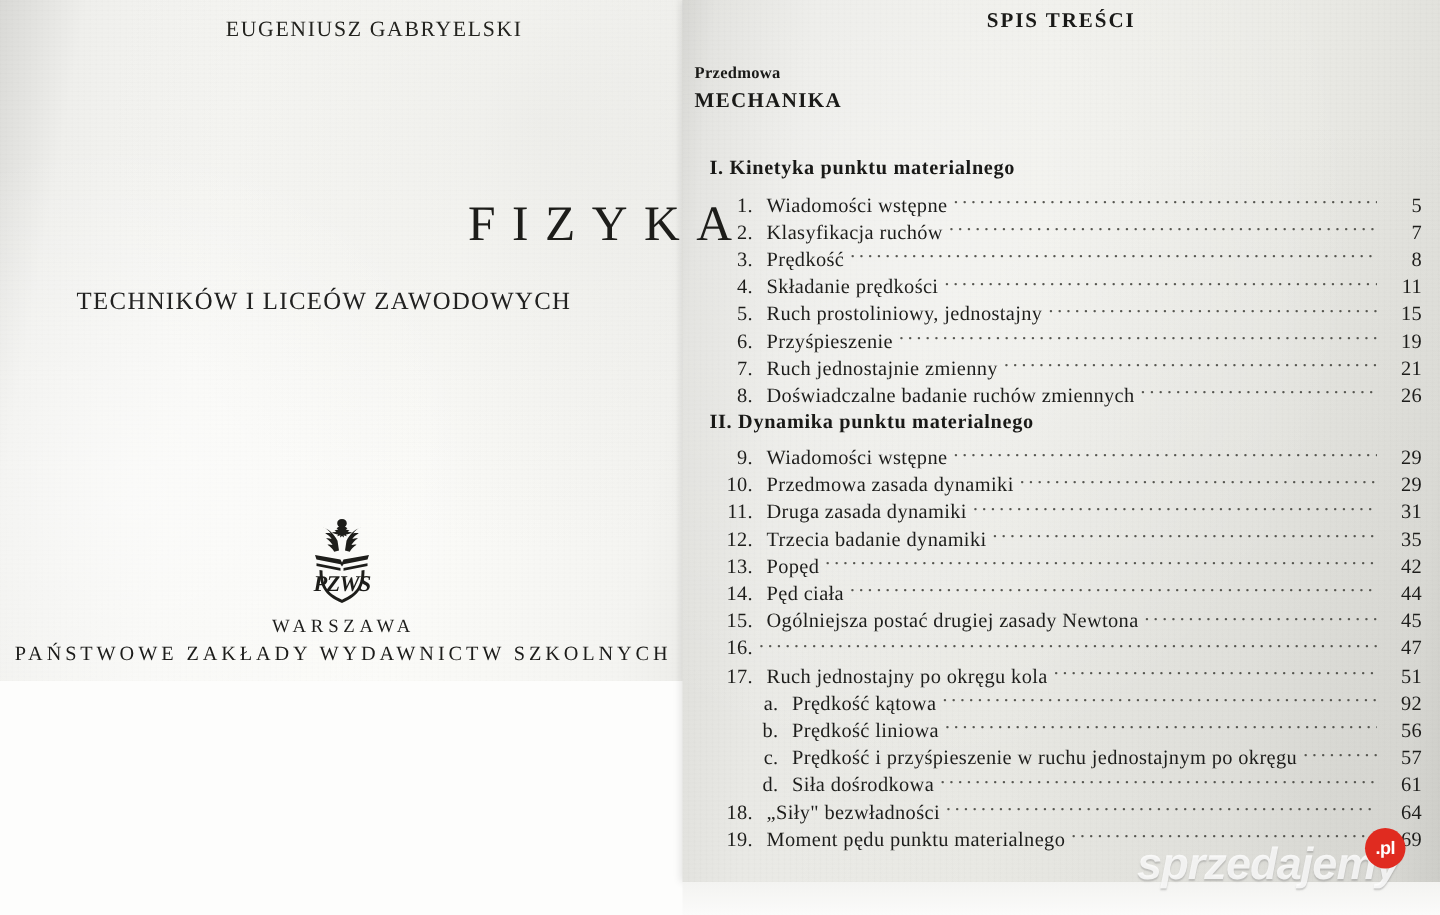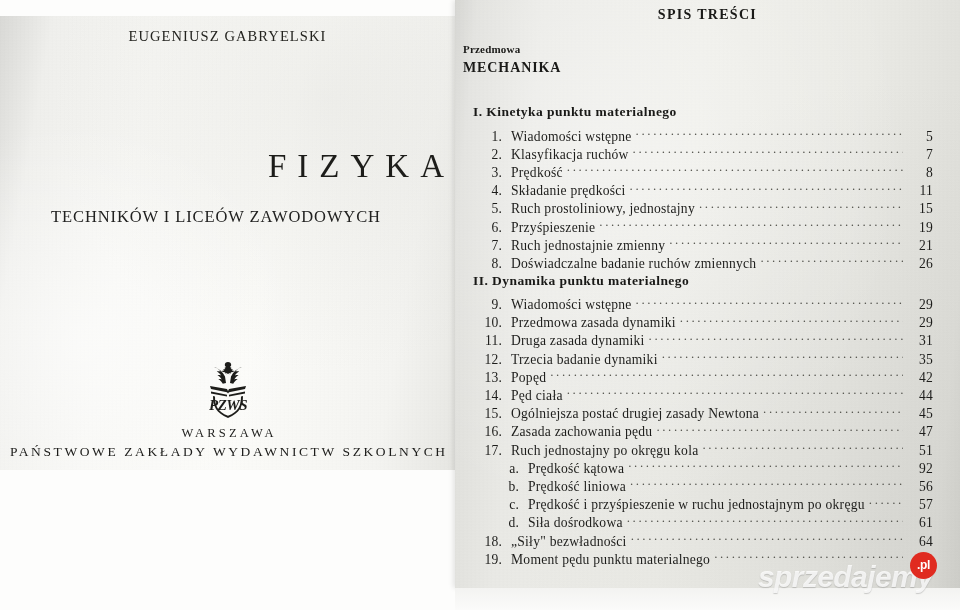--- a/index.html
+++ b/index.html
@@ -15,26 +15,27 @@
     position: relative;
     width: 960px;
     height: 610px;
     overflow: hidden;
     background: #fdfdfc;
   }
 
   
   .page-left {
     position: absolute;
-    left: 0; top: 16px;
+    left: 0; top: 0;
     width: 455px;
     height: 454px;
     background:
       linear-gradient(100deg, #d9d9d6 0%, #efefec 10%, #f7f7f4 30%, #fbfbf8 58%, #f4f4f1 85%, #e6e6e2 100%);
     overflow: hidden;
+    padding-left: 44px;
   }
   .page-left::after {
     content: "";
     position: absolute;
     inset: 0;
     background:
       radial-gradient(circle at 18% 72%, rgba(255,255,255,.55) 0%, rgba(255,255,255,0) 45%),
       radial-gradient(circle at 72% 18%, rgba(210,210,205,.30) 0%, rgba(255,255,255,0) 55%);
     pointer-events: none;
   }
@@ -178,21 +179,21 @@
     font-size: 14px;
     letter-spacing: .9px;
     color: #1a1a18;
     font-family: "Liberation Serif", serif;
   }
 
   .toc-body {
     position: absolute;
     top: 104px;
     left: 0;
-    right: 15px;
+    right: 0;
   }
   .section-head {
     font-weight: bold;
     font-size: 13.5px;
     letter-spacing: .45px;
     color: #191917;
     margin: 0 0 7px 18px;
     font-family: "Liberation Serif", serif;
   }
   .section-head.second { }
@@ -436,21 +437,20 @@
               <span class="pageno">44</span>
             </li>
             <li class="entry">
               <span class="num">15.</span>
               <span class="label">Ogólniejsza postać drugiej zasady Newtona</span>
               <span class="leader"></span>
               <span class="pageno">45</span>
             </li>
             <li class="entry">
               <span class="num">16.</span>
-              <span class="label">Zasada zachowania pędu</span>
               <span class="leader"></span>
               <span class="pageno">47</span>
             </li>
             <li class="entry">
               <span class="num">17.</span>
               <span class="label">Ruch jednostajny po okręgu kola</span>
               <span class="leader"></span>
               <span class="pageno">51</span>
             </li>
             <li class="entry sub">

